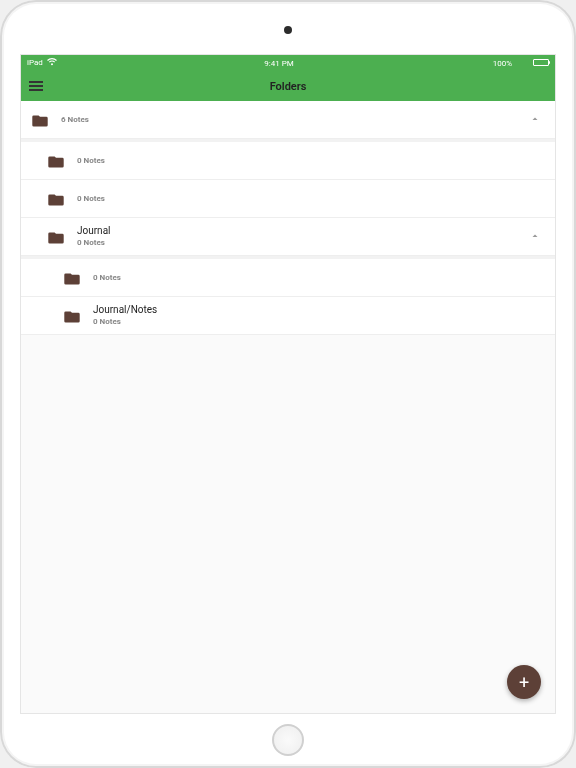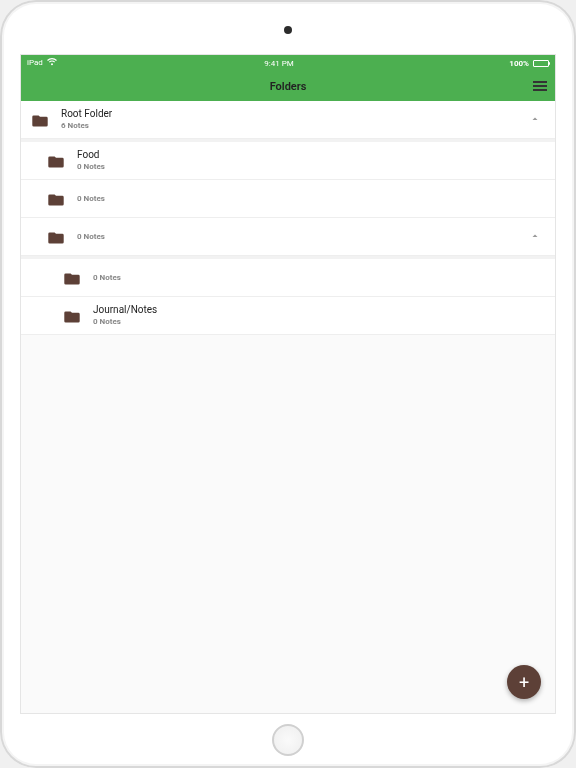--- a/index.html
+++ b/index.html
@@ -50,40 +50,39 @@
     height: 16px;
     background: #4caf50;
     color: #fff;
     font-size: 8px;
     display: flex;
     align-items: center;
     justify-content: space-between;
     padding: 0 6px;
   }
   .status-left { display:flex; align-items:flex-start; gap:4px; }
-  .status-right { display:flex; align-items:center; gap:4px;font-weight:bold; }
+  .status-right { display:flex; gap:21px; }
   .battery {
     width: 16px; height: 7px;
     border: 1px solid #fff;
     border-radius: 1px;
     position: relative;
   }
   .battery::after {
     content:""; position:absolute; right:-2px; top:1.5px;
     width:1.5px; height:3px; background:#fff; border-radius:0 1px 1px 0;
   }
   .battery-fill { background:#fff; height:100%; width:100%; }
   .app-bar {
     height: 30px;
     background: #4caf50;
     color: #222;
     display: flex;
     align-items: center;
     position: relative;
-    justify-content: flex-end;
   }
   .hamburger {
     width: 30px; height:30px;
     display:flex; flex-direction:column;
     justify-content:center; align-items:center;
     gap:2.5px;
     cursor:pointer;
   }
   .hamburger span { display:block; width:14px; height:1.5px; background:#333; }
   .app-title {
@@ -165,52 +164,51 @@
       </div>
       <div class="app-title">Folders</div>
     </div>
 
     <div class="content" id="folder-list">
         <div class="folder-row level-0">
     <span class="folder-icon"><svg width="18" height="14" viewBox="0 0 24 20">
               <path fill="#5d4037" d="M10 2H3a2 2 0 00-2 2v12a2 2 0 002 2h18a2 2 0 002-2V6a2 2 0 00-2-2h-9l-2-2z"></path>
             </svg></span>
     <span class="folder-text">
-      <span class="folder-name">Root Folder</span>
       <span class="folder-sub">6 Notes</span>
     </span>
     <span class="chevron"><svg width="12" height="12" viewBox="0 0 24 24">
               <path fill="#999" d="M7 14l5-5 5 5z"></path>
             </svg></span>
   </div>
         <div class="group-gap"></div>
         <div class="folder-row level-1">
     <span class="folder-icon"><svg width="18" height="14" viewBox="0 0 24 20">
               <path fill="#5d4037" d="M10 2H3a2 2 0 00-2 2v12a2 2 0 002 2h18a2 2 0 002-2V6a2 2 0 00-2-2h-9l-2-2z"></path>
             </svg></span>
     <span class="folder-text">
-      <span class="folder-name">Food</span>
       <span class="folder-sub">0 Notes</span>
     </span>
 
   </div>
         <div class="folder-row level-1">
     <span class="folder-icon"><svg width="18" height="14" viewBox="0 0 24 20">
               <path fill="#5d4037" d="M10 2H3a2 2 0 00-2 2v12a2 2 0 002 2h18a2 2 0 002-2V6a2 2 0 00-2-2h-9l-2-2z"></path>
             </svg></span>
     <span class="folder-text">
       <span class="folder-sub">0 Notes</span>
     </span>
 
   </div>
         <div class="folder-row level-1">
     <span class="folder-icon"><svg width="18" height="14" viewBox="0 0 24 20">
               <path fill="#5d4037" d="M10 2H3a2 2 0 00-2 2v12a2 2 0 002 2h18a2 2 0 002-2V6a2 2 0 00-2-2h-9l-2-2z"></path>
             </svg></span>
     <span class="folder-text">
+      <span class="folder-name">Journal</span>
       <span class="folder-sub">0 Notes</span>
     </span>
     <span class="chevron"><svg width="12" height="12" viewBox="0 0 24 24">
               <path fill="#999" d="M7 14l5-5 5 5z"></path>
             </svg></span>
   </div>
         <div class="group-gap"></div>
         <div class="folder-row level-2">
     <span class="folder-icon"><svg width="18" height="14" viewBox="0 0 24 20">
               <path fill="#5d4037" d="M10 2H3a2 2 0 00-2 2v12a2 2 0 002 2h18a2 2 0 002-2V6a2 2 0 00-2-2h-9l-2-2z"></path>

